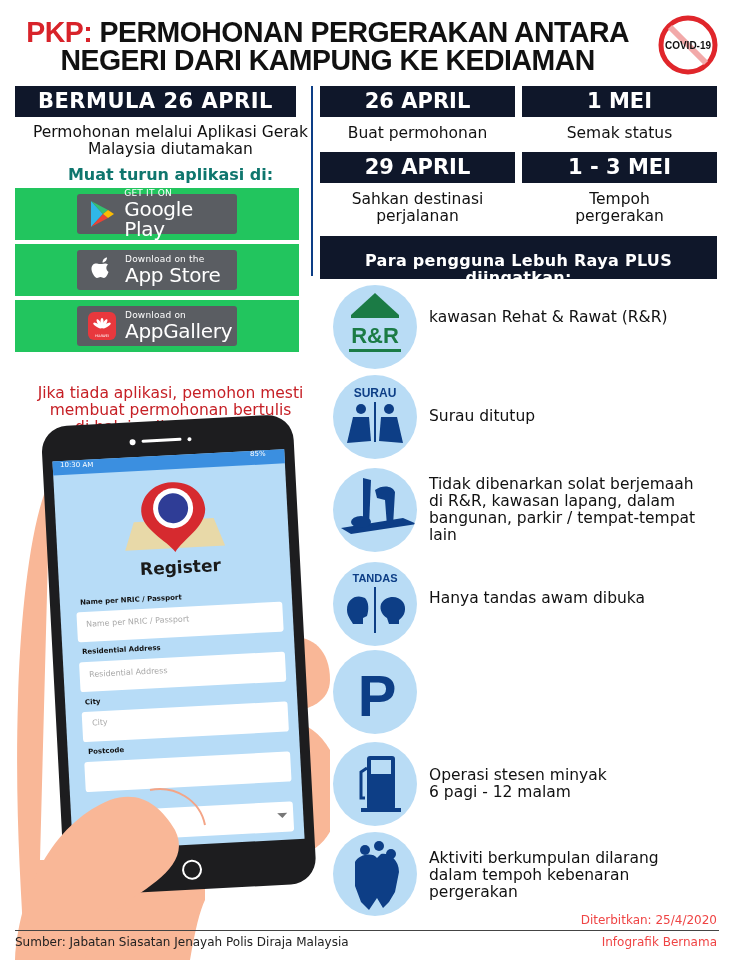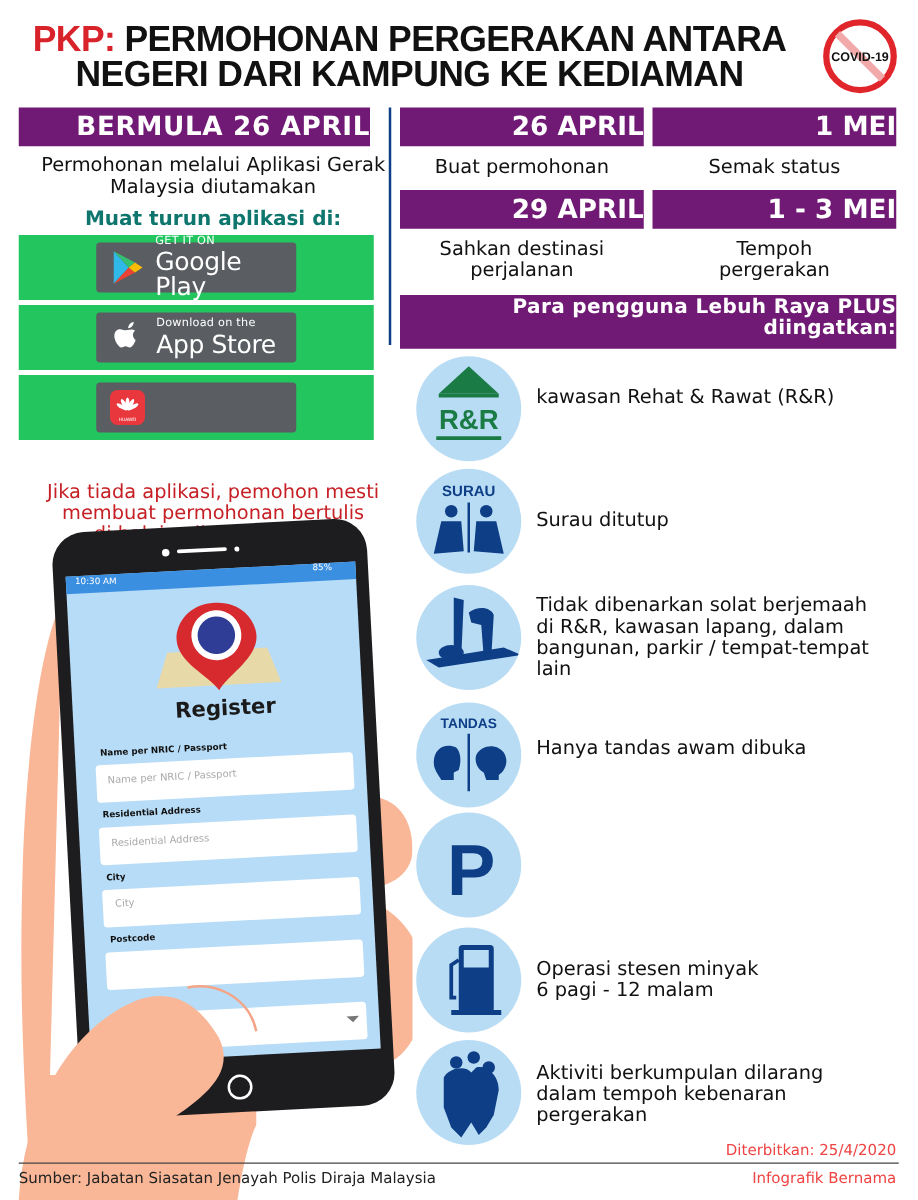--- a/index.html
+++ b/index.html
@@ -7,21 +7,21 @@
   body { position: relative; font-family: "DejaVu Sans", sans-serif; color: #111; }
 
   .abs { position: absolute; }
 
   
   .title { left: 14px; top: 18px; width: 640px; text-align: center; font-family: "Liberation Sans", sans-serif; font-weight: 900; font-size: 29px; line-height: 28px; letter-spacing: -0.5px; color: #111; transform: scaleX(0.98); transform-origin: left top; }
   .title .red { color: #d8232a; }
   .covid-logo { left: 657px; top: 14px; width: 62px; height: 62px; }
 
   
-  .navy { background: #701a75; color: #fff; font-weight: bold; text-align: right; }
+  .navy { background: #0f172a; color: #fff; font-weight: bold; text-align: center; }
   .hdr-left { left: 15px; top: 86px; width: 281px; height: 31px; font-size: 21px; line-height: 31px; letter-spacing: 0.5px; }
 
   .left-text { left: 30px; width: 281px; text-align: center; font-size: 15.5px; line-height: 17px; }
   .intro { top: 124px; color: #111; }
   .download-label { top: 166px; color: #0f766e; font-weight: bold; font-size: 16px; }
 
   .store-row { left: 15px; width: 284px; height: 52px; background: #22c55e; }
   .store-badge { position: absolute; left: 62px; top: 6px; width: 160px; height: 40px; background: #5a5d62; border-radius: 3px; display: flex; align-items: center; }
   .store-badge .ico { width: 34px; height: 34px; margin-left: 8px; display: flex; align-items: center; justify-content: center; }
   .store-badge .txt { margin-left: 6px; color: #fff; line-height: 1; }
@@ -29,21 +29,21 @@
   .store-badge .big { font-size: 20px; display: block; margin-top: 1px; letter-spacing: -0.3px; }
 
   .no-app { top: 362px; color: #c62026; font-size: 15.5px; line-height: 17px; margin-top: 23px; }
 
   
   .vdivider { left: 311px; top: 86px; width: 2px; height: 190px; background: #0d3e86; }
 
   
   .date-box { width: 195px; height: 31px; font-size: 21px; line-height: 31px; }
   .date-desc { width: 195px; text-align: center; font-size: 15.5px; line-height: 17px; color: #111; }
-  .reminder-bar { left: 320px; top: 236px; width: 397px; height: 43px; font-size: 16px; line-height: 17px; padding-top: 0; letter-spacing: 0.3px; }
+  .reminder-bar { left: 320px; top: 236px; width: 397px; height: 43px; font-size: 16px; line-height: 17px; padding-top: 16px; letter-spacing: 0.3px; }
 
   
   .item { left: 333px; width: 390px; height: 86px; }
   .item .circle { position: absolute; left: 0; top: 0; width: 84px; height: 84px; border-radius: 50%; background: #b9dcf5; overflow: hidden; }
   .item .txt { position: absolute; left: 96px; top: 0; width: 300px; font-size: 15.5px; line-height: 17px; color: #111; }
 
   
   .phone-wrap { left: 0; top: 395px; width: 330px; height: 565px; }
   .meta-right { right: 17px; font-size: 12px; color: #ef4444; }
   .hr { left: 15px; top: 930px; width: 704px; height: 1px; background: #444; }
@@ -109,20 +109,24 @@
         <g fill="#fff">
           <ellipse cx="15" cy="12" rx="1.6" ry="5"></ellipse>
           <ellipse cx="15" cy="12" rx="1.6" ry="5" transform="rotate(30 15 17)"></ellipse>
           <ellipse cx="15" cy="12" rx="1.6" ry="5" transform="rotate(-30 15 17)"></ellipse>
           <ellipse cx="15" cy="12" rx="1.6" ry="5" transform="rotate(60 15 17)"></ellipse>
           <ellipse cx="15" cy="12" rx="1.6" ry="5" transform="rotate(-60 15 17)"></ellipse>
         </g>
         <text x="15" y="26" text-anchor="middle" font-size="3.5" fill="#fff" font-family="DejaVu Sans, sans-serif">HUAWEI</text>
       </svg>
     </span>
+    <span class="txt">
+        <span class="small">Download on</span>
+        <span class="big">AppGallery</span>
+      </span>
   </div>
 </div>
 
 <div class="abs left-text no-app">
   <div>Jika tiada aplikasi, pemohon mesti</div>
   <div>membuat permohonan bertulis</div>
   <div>di balai polis berdekatan</div>
 </div>
 
 <div class="abs phone-wrap">

